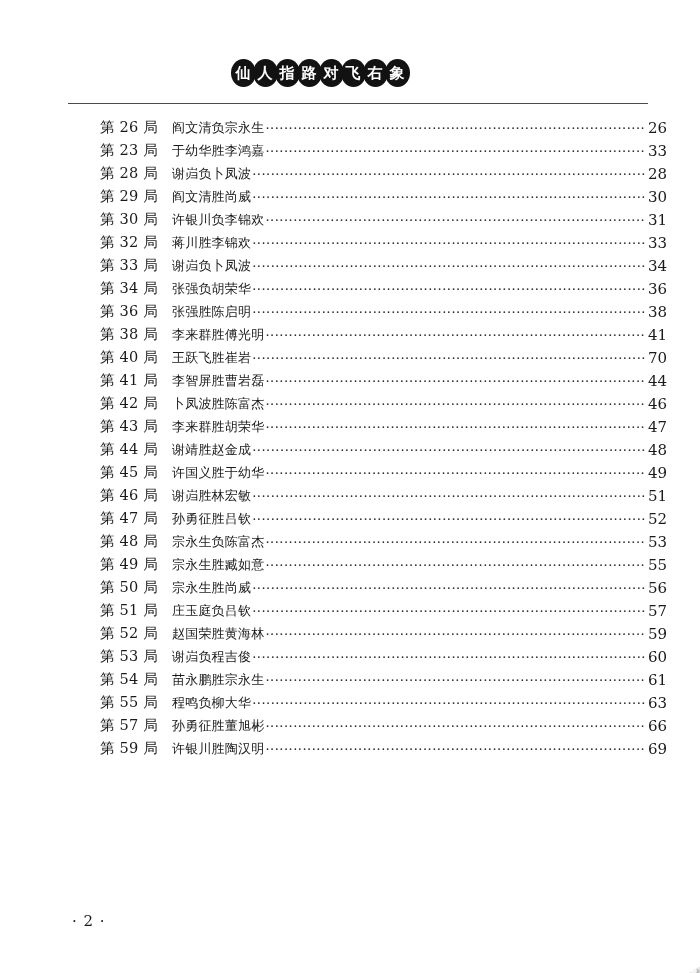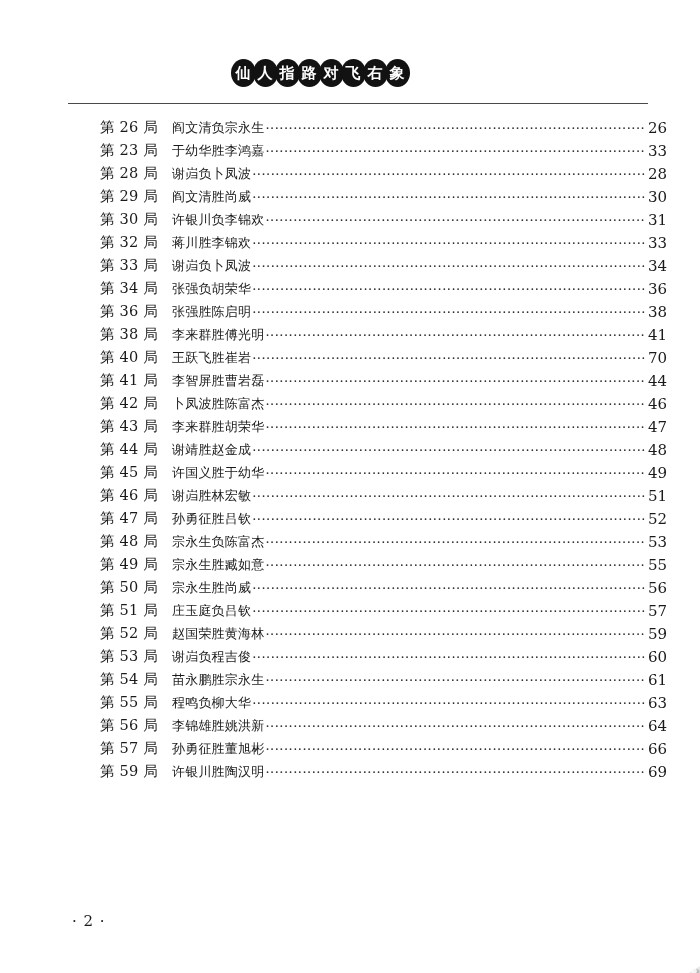--- a/index.html
+++ b/index.html
@@ -327,26 +327,20 @@
         <span class="toc-leader"></span>
         <span class="toc-page">61</span>
       </div>
       <div class="toc-row">
         <span class="toc-num">第 55 局</span>
         <span class="toc-title">程鸣负柳大华</span>
         <span class="toc-leader"></span>
         <span class="toc-page">63</span>
       </div>
       <div class="toc-row">
-        <span class="toc-num">第 56 局</span>
-        <span class="toc-title">李锦雄胜姚洪新</span>
-        <span class="toc-leader"></span>
-        <span class="toc-page">64</span>
-      </div>
-      <div class="toc-row">
         <span class="toc-num">第 57 局</span>
         <span class="toc-title">孙勇征胜董旭彬</span>
         <span class="toc-leader"></span>
         <span class="toc-page">66</span>
       </div>
       <div class="toc-row">
         <span class="toc-num">第 59 局</span>
         <span class="toc-title">许银川胜陶汉明</span>
         <span class="toc-leader"></span>
         <span class="toc-page">69</span>

